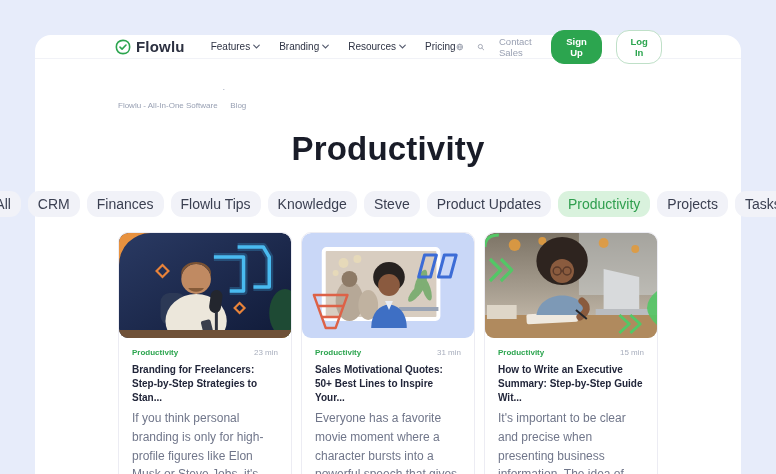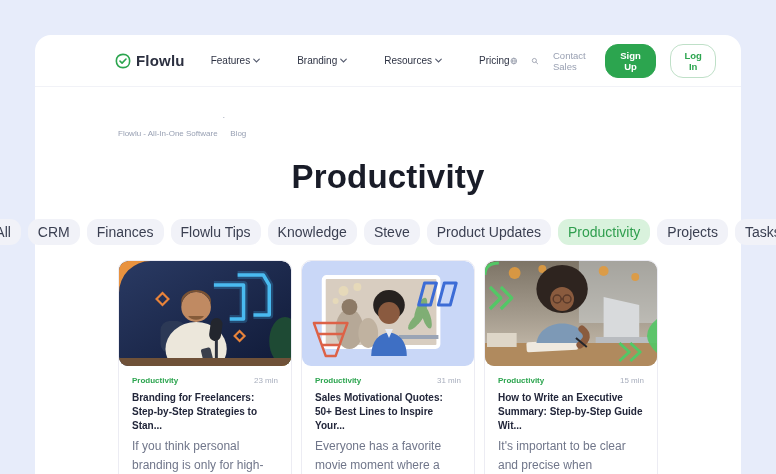--- a/index.html
+++ b/index.html
@@ -2,25 +2,25 @@
 <html><head>
 <meta charset="utf-8">
 <style>
   * { margin:0; padding:0; box-sizing:border-box; }
   html,body { width:776px; height:474px; overflow:hidden; }
   body { background:#e7ecfa; font-family:"Liberation Sans", sans-serif; color:#20232f; }
 
   .container { width:706px; margin:35px auto 0; background:#fff; border-radius:16px; padding-bottom:18px; }
 
   
-  .header { display:flex; align-items:center; height:52px; padding:0 80px; border-bottom:1px solid #f1f2f7; }
+  .header { display:flex; align-items:center; height:24px; padding:0 80px; border-bottom:1px solid #f1f2f7; }
   .logo { display:flex; align-items:center; gap:5px; cursor:pointer; }
   .logo svg { width:16px; height:16px; display:block; }
   .logo-text { font-size:15px; font-weight:600; color:#2c3040; letter-spacing:.2px; }
-  .nav { display:flex; gap:37px; margin-left:26px; }
+  .nav { display:flex; gap:19px; margin-left:26px; }
   .nav-item { display:flex; align-items:center; gap:3px; font-size:10px; color:#2e3344; font-weight:500; cursor:pointer; text-decoration:none; }
   .chev { width:7px; height:5px; display:block; }
   .header-right { margin-left:auto; display:flex; align-items:center; gap:14px; }
   .hicon { width:12px; height:12px; display:block; color:#7b8294; cursor:pointer; }
   .hicon svg { width:100%; height:100%; display:block; }
   .contact { font-size:9.5px; color:#99a0b2; cursor:pointer; text-decoration:none; }
   .btn { font-family:inherit; font-size:9.5px; font-weight:600; border-radius:13px; padding:5px 13px; cursor:pointer; }
   .btn-outline { background:#fff; border:1px solid #bfe0c8; color:#2ca54f; }
   .btn-solid { background:#2ca54f; border:1px solid #2ca54f; color:#fff; }
 

